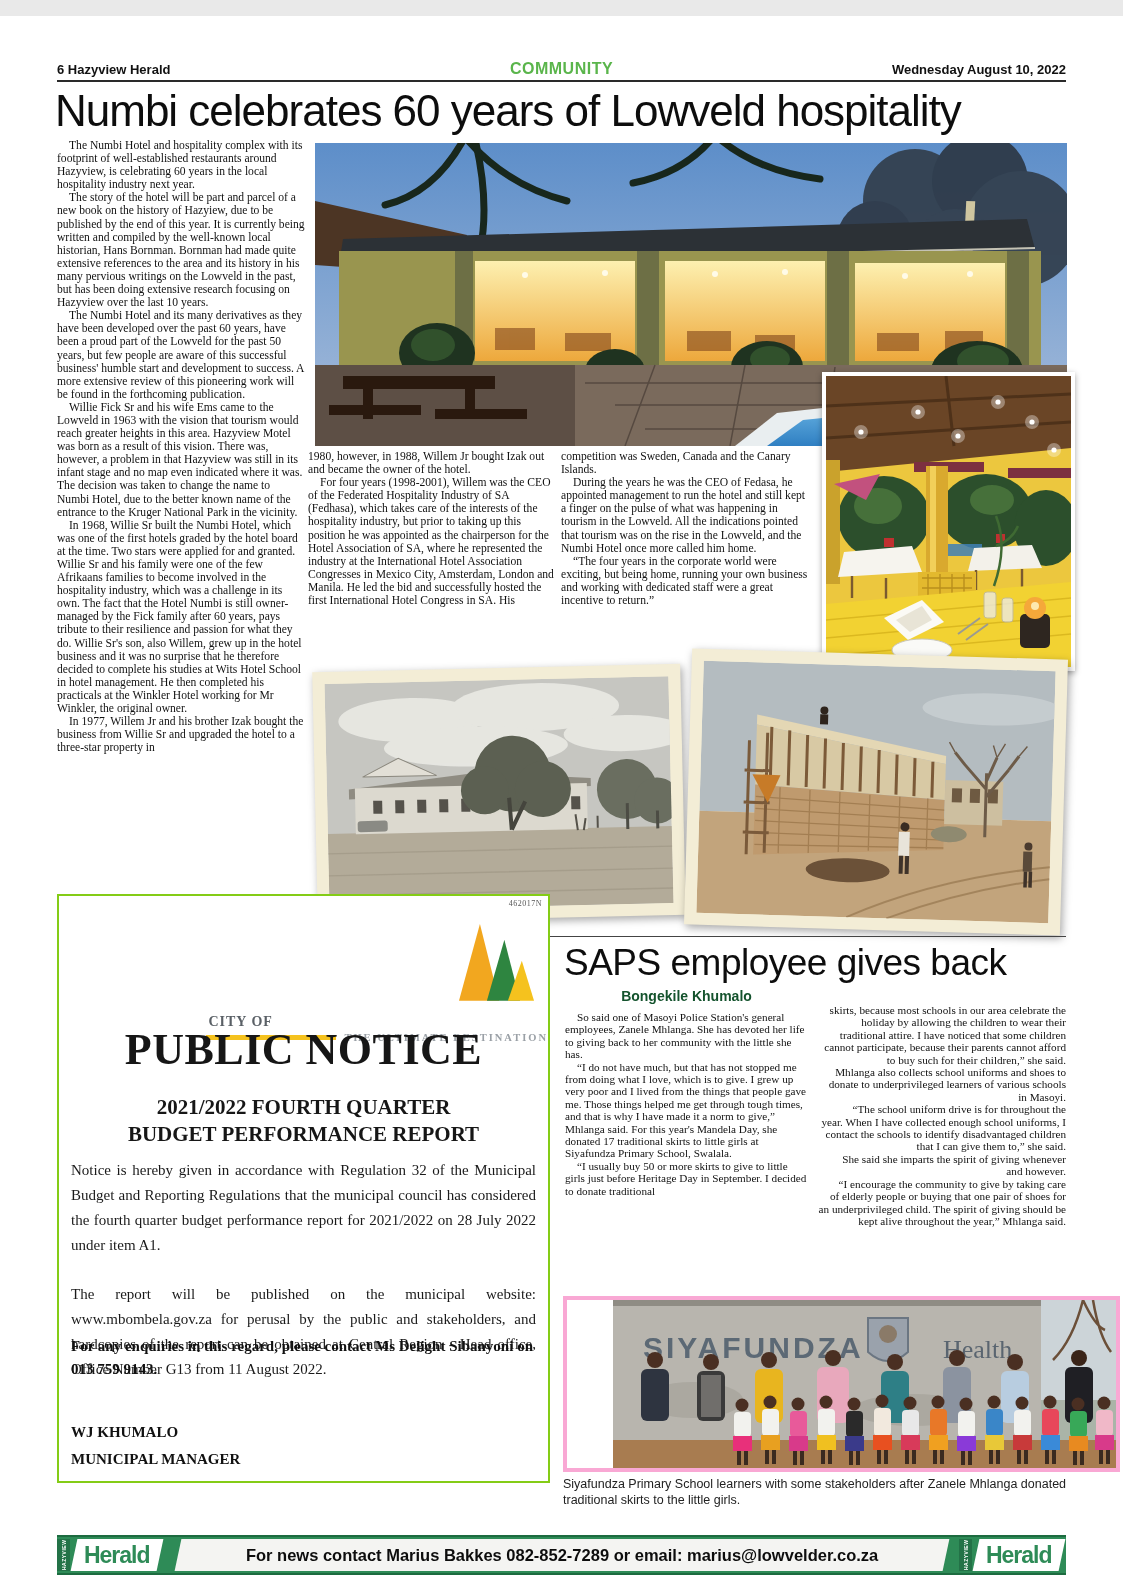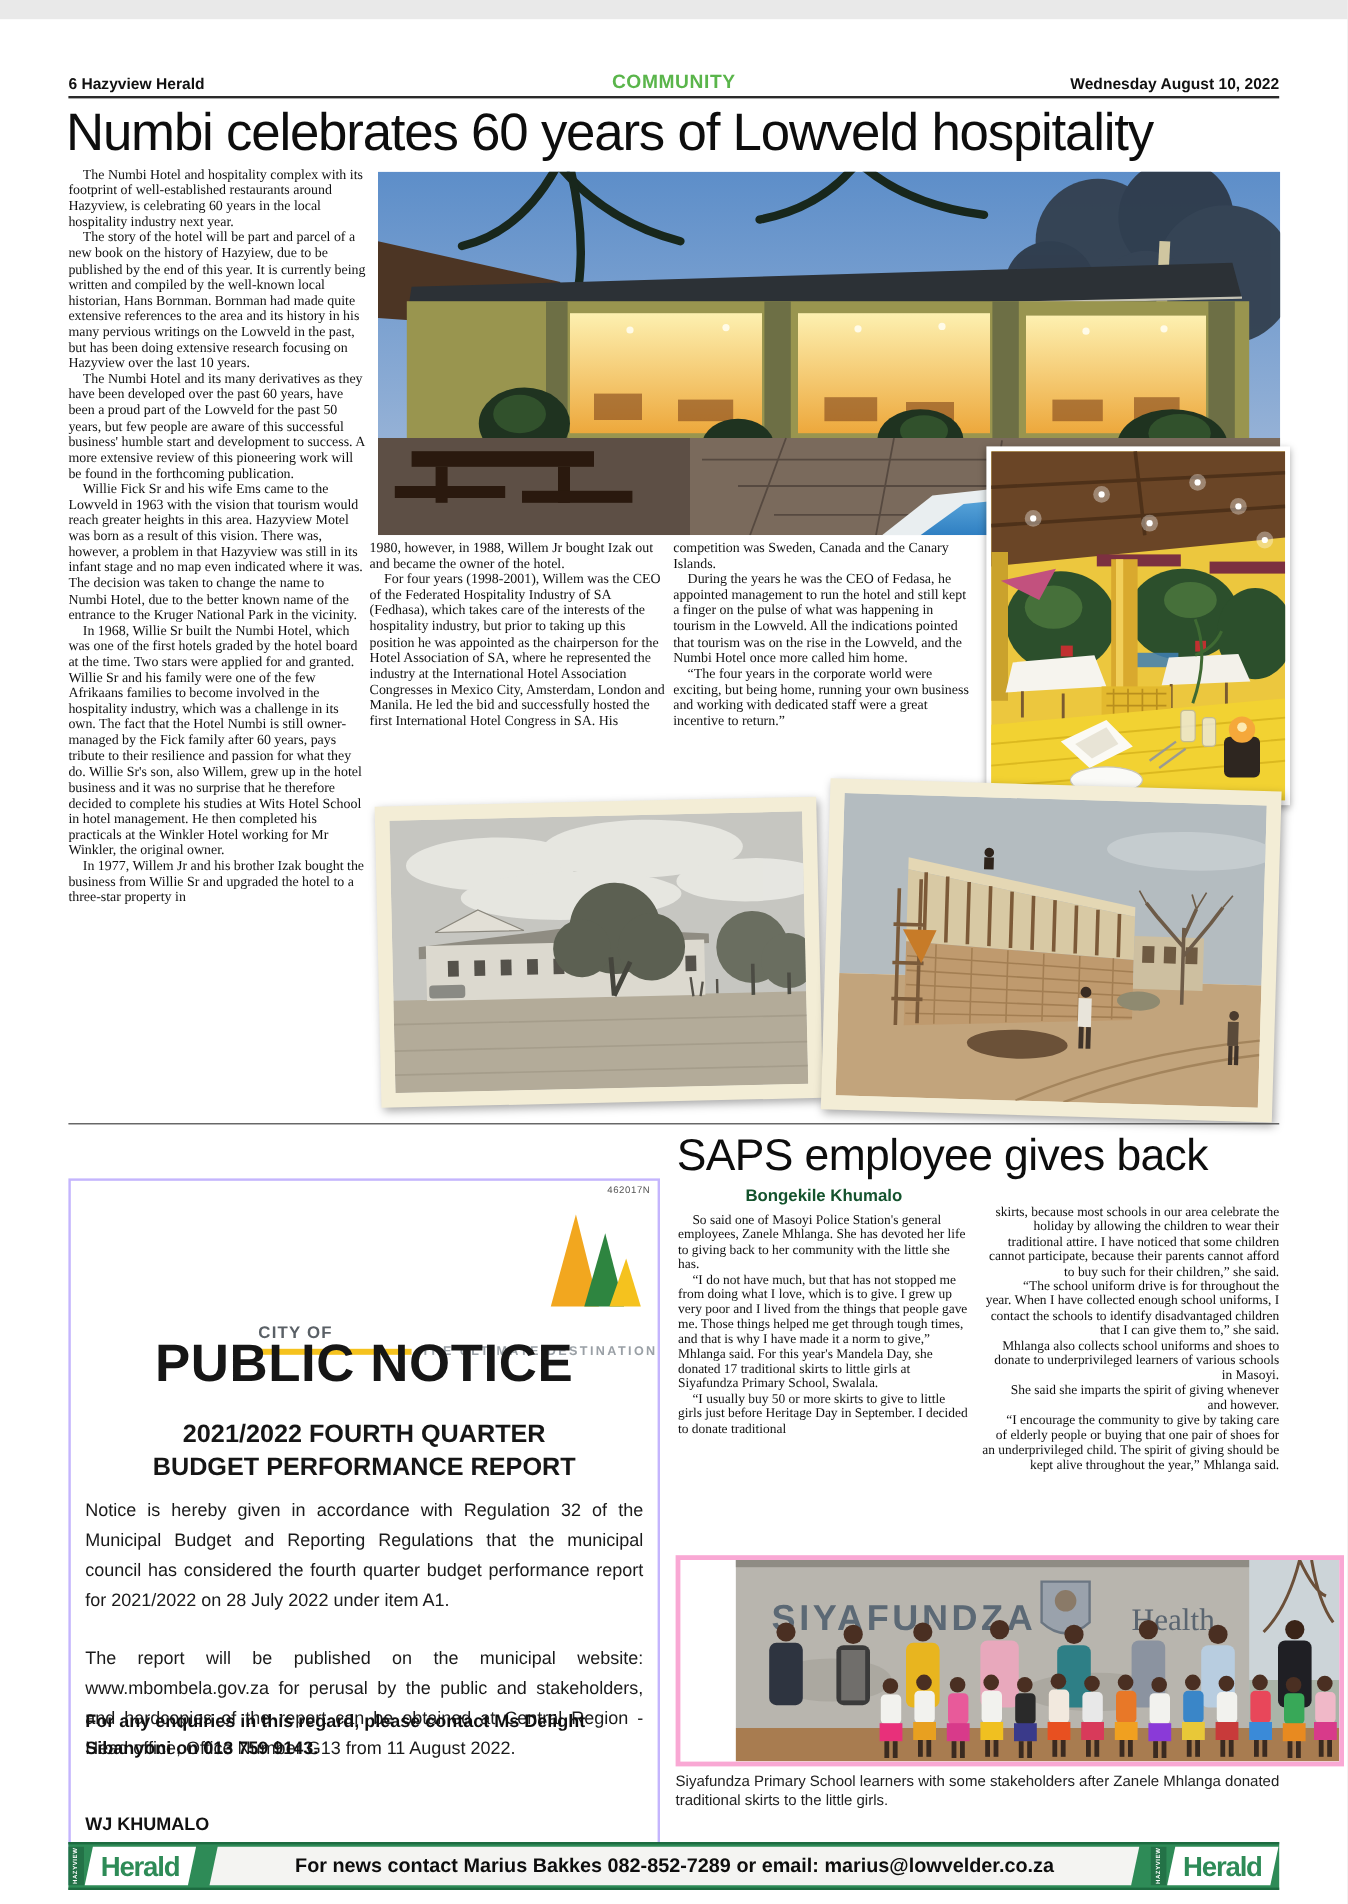--- a/index.html
+++ b/index.html
@@ -35,22 +35,22 @@
   .vintage{background:#f3edd6;padding:12px;box-shadow:2px 3px 8px rgba(0,0,0,.35);}
   #photo-vintage1{left:315px;top:652px;width:344px;height:227px;transform:rotate(-1.3deg);}
   #photo-vintage2{left:688px;top:638px;width:352px;height:252px;transform:rotate(1.7deg);}
   #photo-saps{left:563px;top:1280px;width:503px;height:168px;border:4px solid #f9a8d4;padding-left:46px;}
   .photo svg{display:block;}
 
   
   .section-divider{position:absolute;left:57px;top:920px;width:1009px;border-top:1px solid #444;}
 
   
-  .notice{position:absolute;left:57px;top:966px;width:489px;height:585px;border:2px solid #c4b5fd;
-          font-family:Liberation Sans, sans-serif;background:#fff;}
+  .notice{position:absolute;left:57px;top:878px;width:489px;height:585px;border:2px solid #84cc16;
+          font-family:Liberation Serif, serif;background:#fff;}
   .notice-ref{position:absolute;top:3px;right:6px;font-size:8px;color:#555;letter-spacing:.5px;}
   .mb-logo{position:absolute;left:0;right:0;top:20px;display:flex;justify-content:center;align-items:flex-end;gap:6px;flex-direction:column;}
   .mb-text{display:flex;flex-direction:column;}
   .mb-cityof{font-size:14px;color:#5a6066;letter-spacing:1px;font-weight:bold;margin-left:2px;}
   .mb-name{font-size:36px;font-weight:bold;color:#4a5056;letter-spacing:1px;display:flex;align-items:center;line-height:36px;}
   .mb-sun{margin:0 1px;}
   .mb-tagline-row{display:flex;align-items:center;gap:8px;margin-top:2px;}
   .mb-bar{height:5px;width:130px;background:#f5c21e;}
   .mb-tagline{font-size:10.5px;color:#9aa0a6;letter-spacing:2px;font-weight:bold;}
   .notice-title{position:absolute;left:0;right:0;top:128px;text-align:center;margin:0;
@@ -464,22 +464,22 @@
 
   <h2 class="saps-headline">SAPS employee gives back</h2>
   <div class="saps-byline">Bongekile Khumalo</div>
   <div class="article-col" id="saps-col1">
       <p>So said one of Masoyi Police Station's general employees, Zanele Mhlanga. She has devoted her life to giving back to her community with the little she has.</p>
       <p>“I do not have much, but that has not stopped me from doing what I love, which is to give. I grew up very poor and I lived from the things that people gave me. Those things helped me get through tough times, and that is why I have made it a norm to give,” Mhlanga said. For this year's Mandela Day, she donated 17 traditional skirts to little girls at Siyafundza Primary School, Swalala.</p>
       <p>“I usually buy 50 or more skirts to give to little girls just before Heritage Day in September. I decided to donate traditional</p>
     </div>
   <div class="article-col cont" id="saps-col2">
       <p>skirts, because most schools in our area celebrate the holiday by allowing the children to wear their traditional attire. I have noticed that some children cannot participate, because their parents cannot afford to buy such for their children,” she said.</p>
+      <p>Mhlanga also collects school uniforms and shoes to donate to underprivileged learners of various schools in Masoyi.</p>
       <p>“The school uniform drive is for throughout the year. When I have collected enough school uniforms, I contact the schools to identify disadvantaged children that I can give them to,” she said.</p>
-      <p>Mhlanga also collects school uniforms and shoes to donate to underprivileged learners of various schools in Masoyi.</p>
       <p>She said she imparts the spirit of giving whenever and however.</p>
       <p>“I encourage the community to give by taking care of elderly people or buying that one pair of shoes for an underprivileged child. The spirit of giving should be kept alive throughout the year,” Mhlanga said.</p>
     </div>
 
   <div class="photo" id="photo-saps">
     <svg width="503" height="168" viewBox="0 0 503 168">
       <rect width="503" height="140" fill="#b8b5ae"></rect>
       <rect width="503" height="6" fill="#8f8c84"></rect>
       <rect x="428" width="75" height="140" fill="#ccd4d8"></rect>
       <rect x="428" y="100" width="75" height="40" fill="#aab4a8"></rect>

